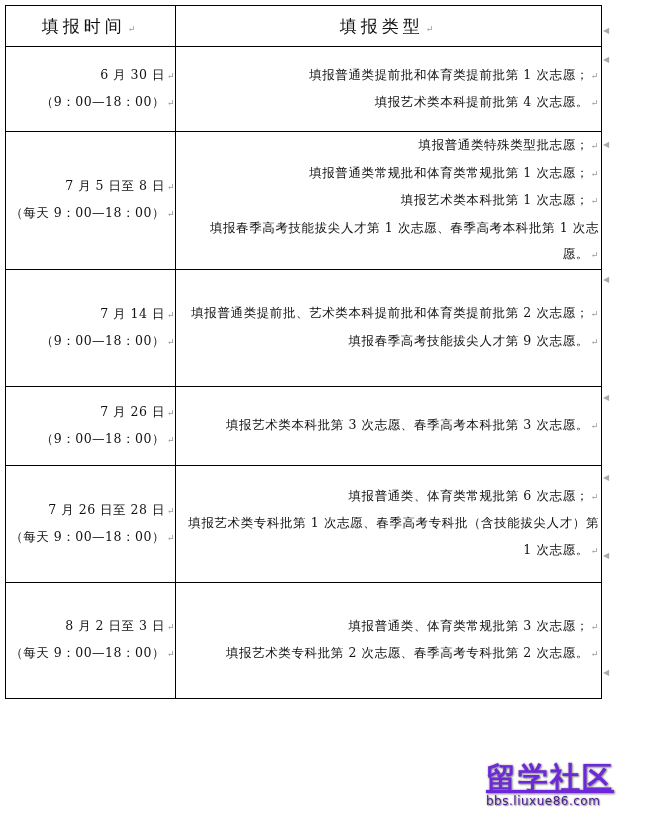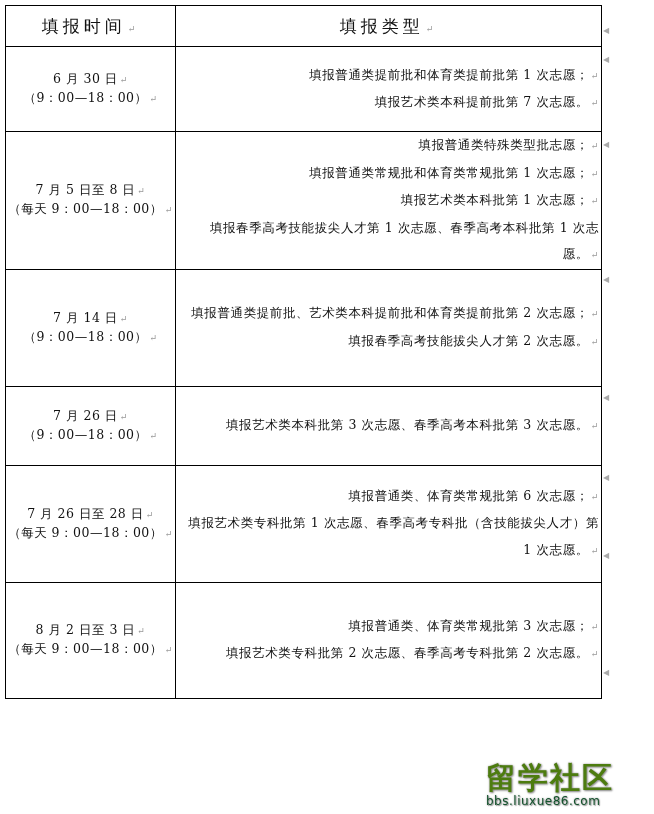--- a/index.html
+++ b/index.html
@@ -17,39 +17,40 @@
       border: 1.5px solid #000;
       padding: 0;
       vertical-align: middle;
     }
     .col-time { width: 169px; text-align: center; }
     .col-type { width: 426px; text-align: right; }
     .hdr {
       font-size: 17px; font-weight: normal; letter-spacing: 4px;
       height: 40px; text-align: center;
     }
-    .time-line { font-size: 12.5px; line-height: 18px; letter-spacing: 0.5px; white-space: nowrap; }
+    .time-line { font-size: 12.5px; line-height: 25px; letter-spacing: 0.5px; white-space: nowrap; text-align: right; }
     .type-line { font-size: 12.5px; line-height: 26.5px; padding-left: 8px; padding-right: 2px; letter-spacing: 0.6px; }
     .para-mark { color: #999; font-size: 9px; margin-left: 2px; }
     .row-end-mark {
       position: absolute; left: 603px; color: #aaa; font-size: 8px;
     }
     .watermark {
       position: absolute; left: 486px; top: 762px;
       width: 160px; height: 50px; pointer-events: none;
     }
     .wm-big {
       font-family: "DejaVu Sans", sans-serif; font-weight: bold;
-      font-size: 30px; color: #4d7c0f; letter-spacing: 2px;
+      font-size: 30px; color: #6d28d9; letter-spacing: 2px;
       text-shadow: 0 0 2px #999, 1px 1px 2px #888;
       line-height: 32px;
+      text-decoration: underline;
     }
     .wm-small {
       font-family: "DejaVu Sans", sans-serif; font-size: 12px;
-      color: #14532d; text-shadow: 0 0 2px #999, 1px 1px 1px #999;
+      color: #4c1d95; text-shadow: 0 0 2px #999, 1px 1px 1px #999;
       line-height: 14px; letter-spacing: 0.5px;
     }
   </style>
 </head>
 <body>
 
 <table class="schedule-table">
   <thead>
     <tr>
       <th class="col-time hdr"><span>填报时间</span><span class="para-mark">↵</span></th>
@@ -58,21 +59,21 @@
   </thead>
   <tbody>
 
     <tr style="height:85px">
       <td class="col-time">
         <div class="time-line"><span>6 月 30 日</span><span class="para-mark">↵</span></div>
         <div class="time-line"><span>（9：00—18：00）</span><span class="para-mark">↵</span></div>
       </td>
       <td class="col-type">
         <div class="type-line"><span>填报普通类提前批和体育类提前批第 1 次志愿；</span><span class="para-mark">↵</span></div>
-        <div class="type-line"><span>填报艺术类本科提前批第 7 次志愿。</span><span class="para-mark">↵</span></div>
+        <div class="type-line"><span>填报艺术类本科提前批第 4 次志愿。</span><span class="para-mark">↵</span></div>
       </td>
     </tr>
 
     <tr style="height:135px">
       <td class="col-time">
         <div class="time-line"><span>7 月 5 日至 8 日</span><span class="para-mark">↵</span></div>
         <div class="time-line"><span>（每天 9：00—18：00）</span><span class="para-mark">↵</span></div>
       </td>
       <td class="col-type">
         <div class="type-line"><span>填报普通类特殊类型批志愿；</span><span class="para-mark">↵</span></div>
@@ -82,21 +83,21 @@
       </td>
     </tr>
 
     <tr style="height:117px">
       <td class="col-time">
         <div class="time-line"><span>7 月 14 日</span><span class="para-mark">↵</span></div>
         <div class="time-line"><span>（9：00—18：00）</span><span class="para-mark">↵</span></div>
       </td>
       <td class="col-type">
         <div class="type-line"><span>填报普通类提前批、艺术类本科提前批和体育类提前批第 2 次志愿；</span><span class="para-mark">↵</span></div>
-        <div class="type-line"><span>填报春季高考技能拔尖人才第 2 次志愿。</span><span class="para-mark">↵</span></div>
+        <div class="type-line"><span>填报春季高考技能拔尖人才第 9 次志愿。</span><span class="para-mark">↵</span></div>
       </td>
     </tr>
 
 
     <tr style="height:79px">
       <td class="col-time">
         <div class="time-line"><span>7 月 26 日</span><span class="para-mark">↵</span></div>
         <div class="time-line"><span>（9：00—18：00）</span><span class="para-mark">↵</span></div>
       </td>
       <td class="col-type">

